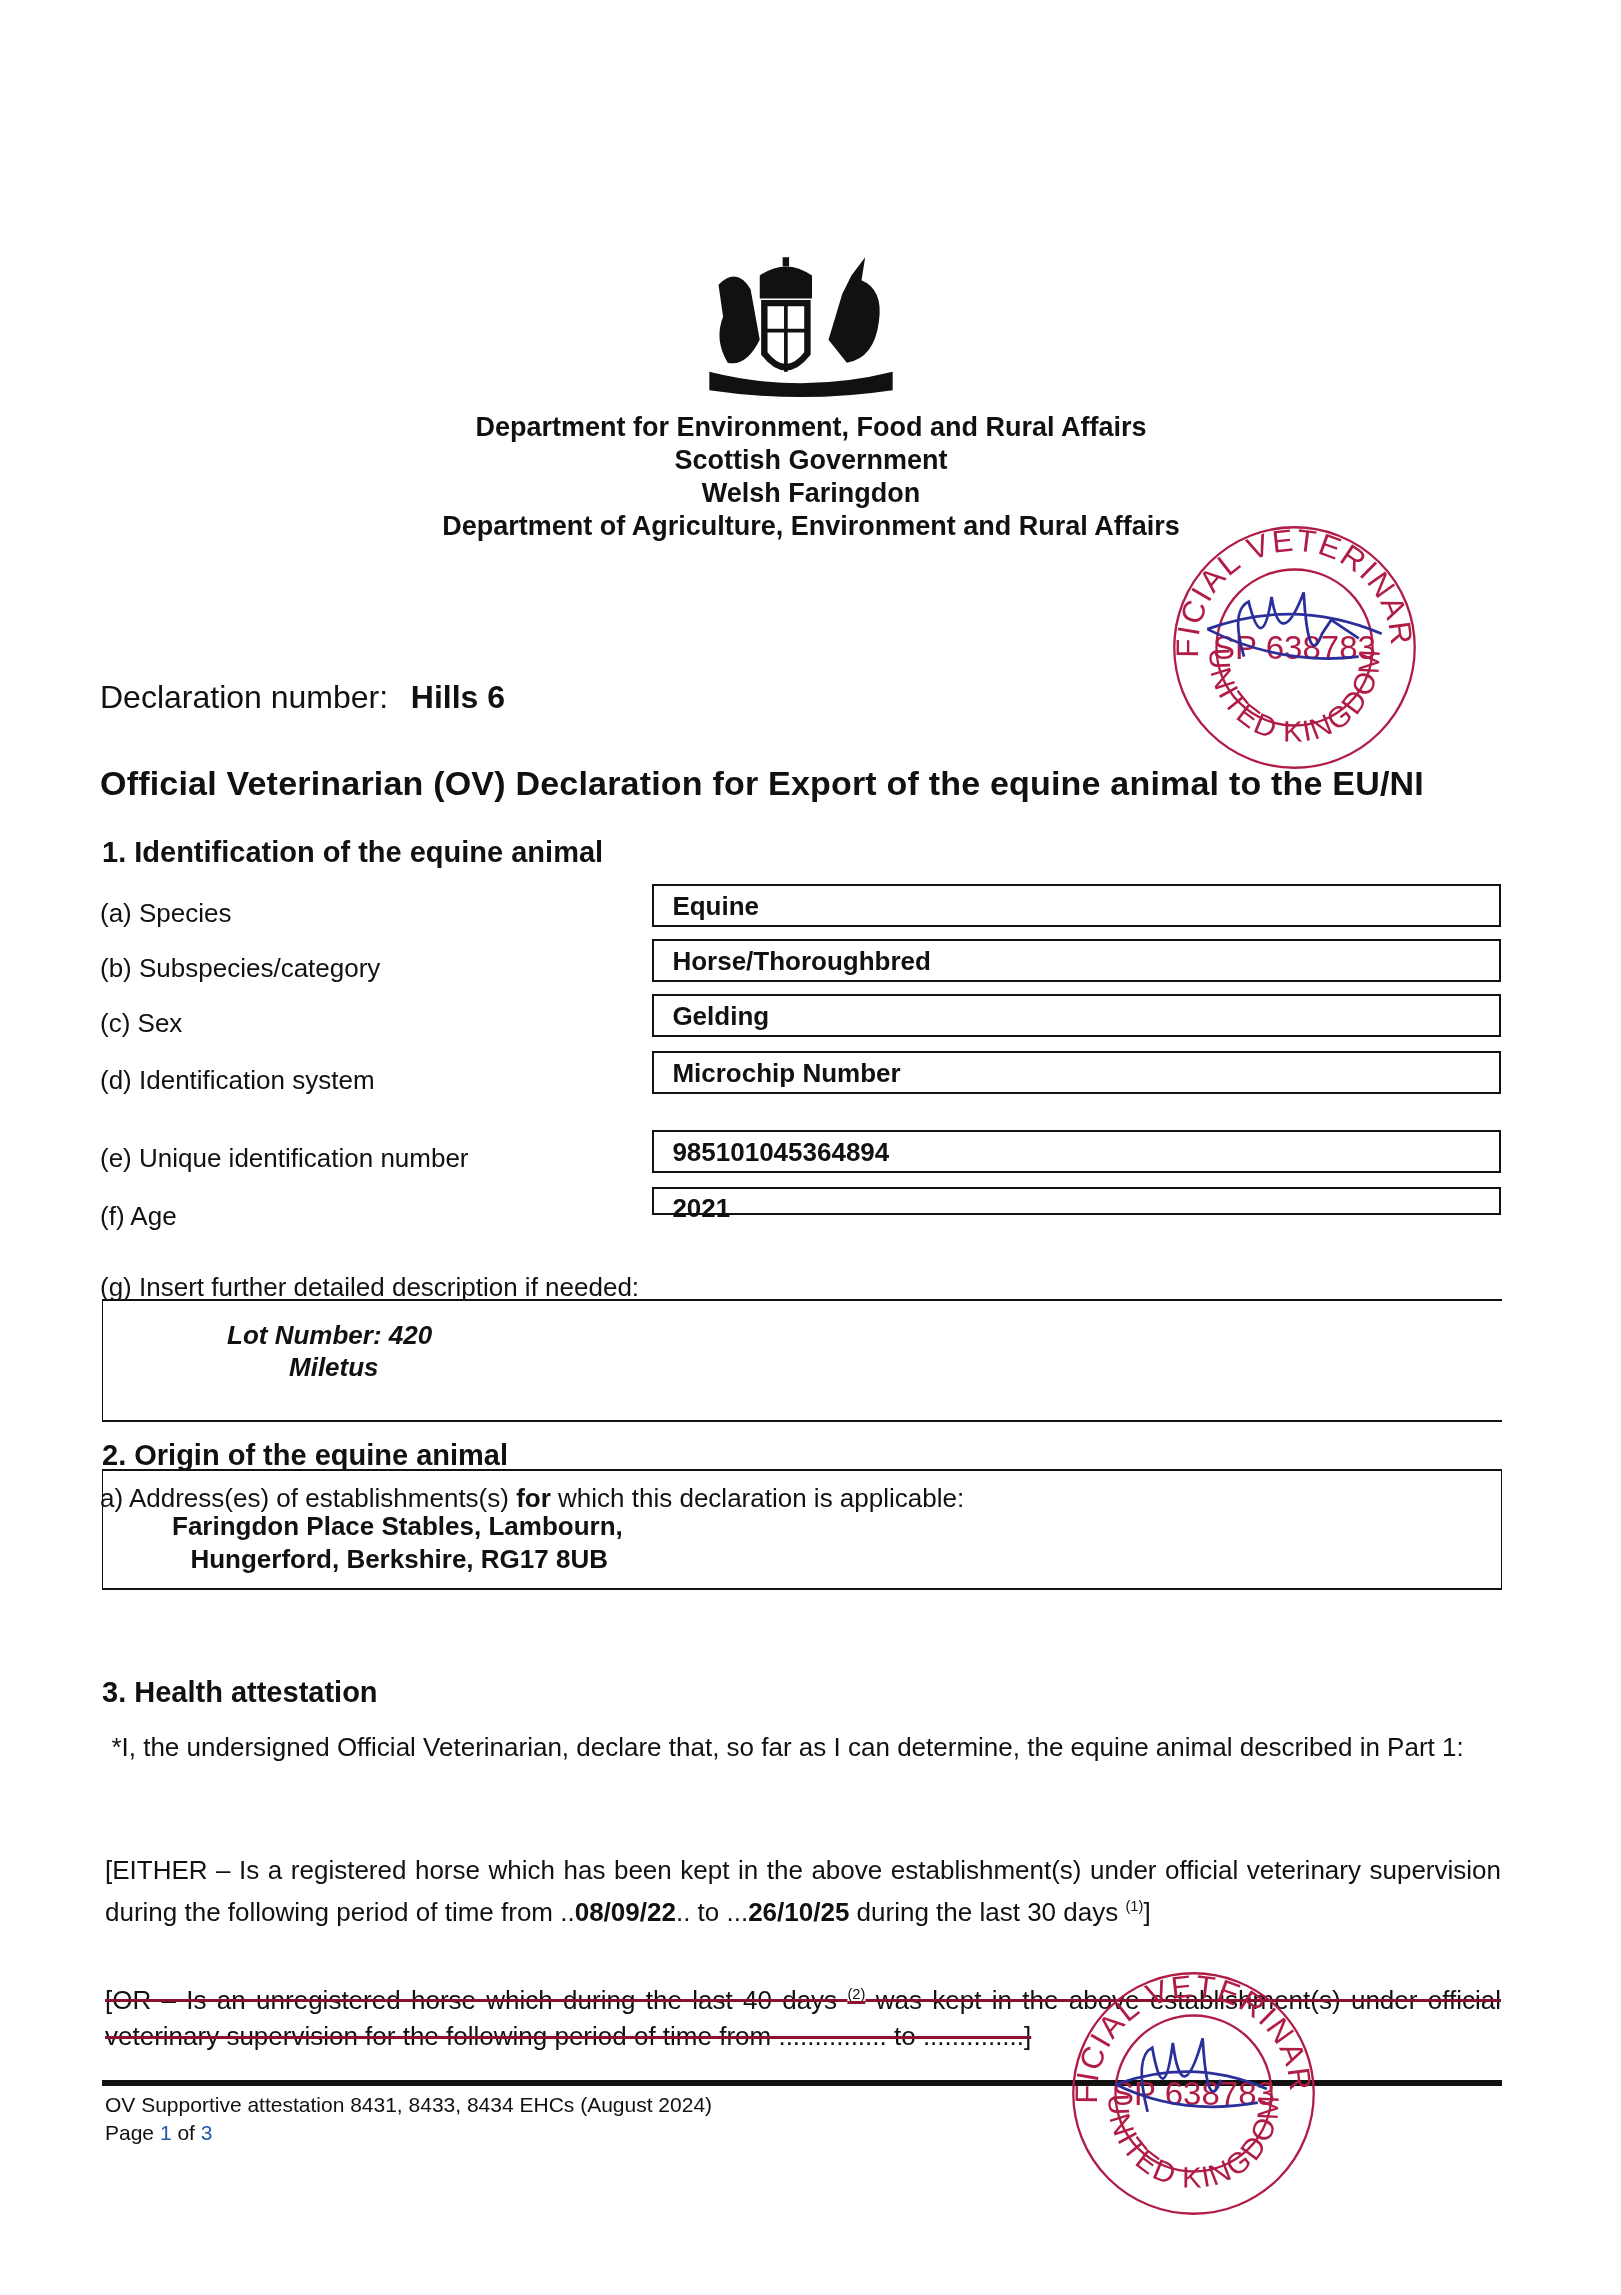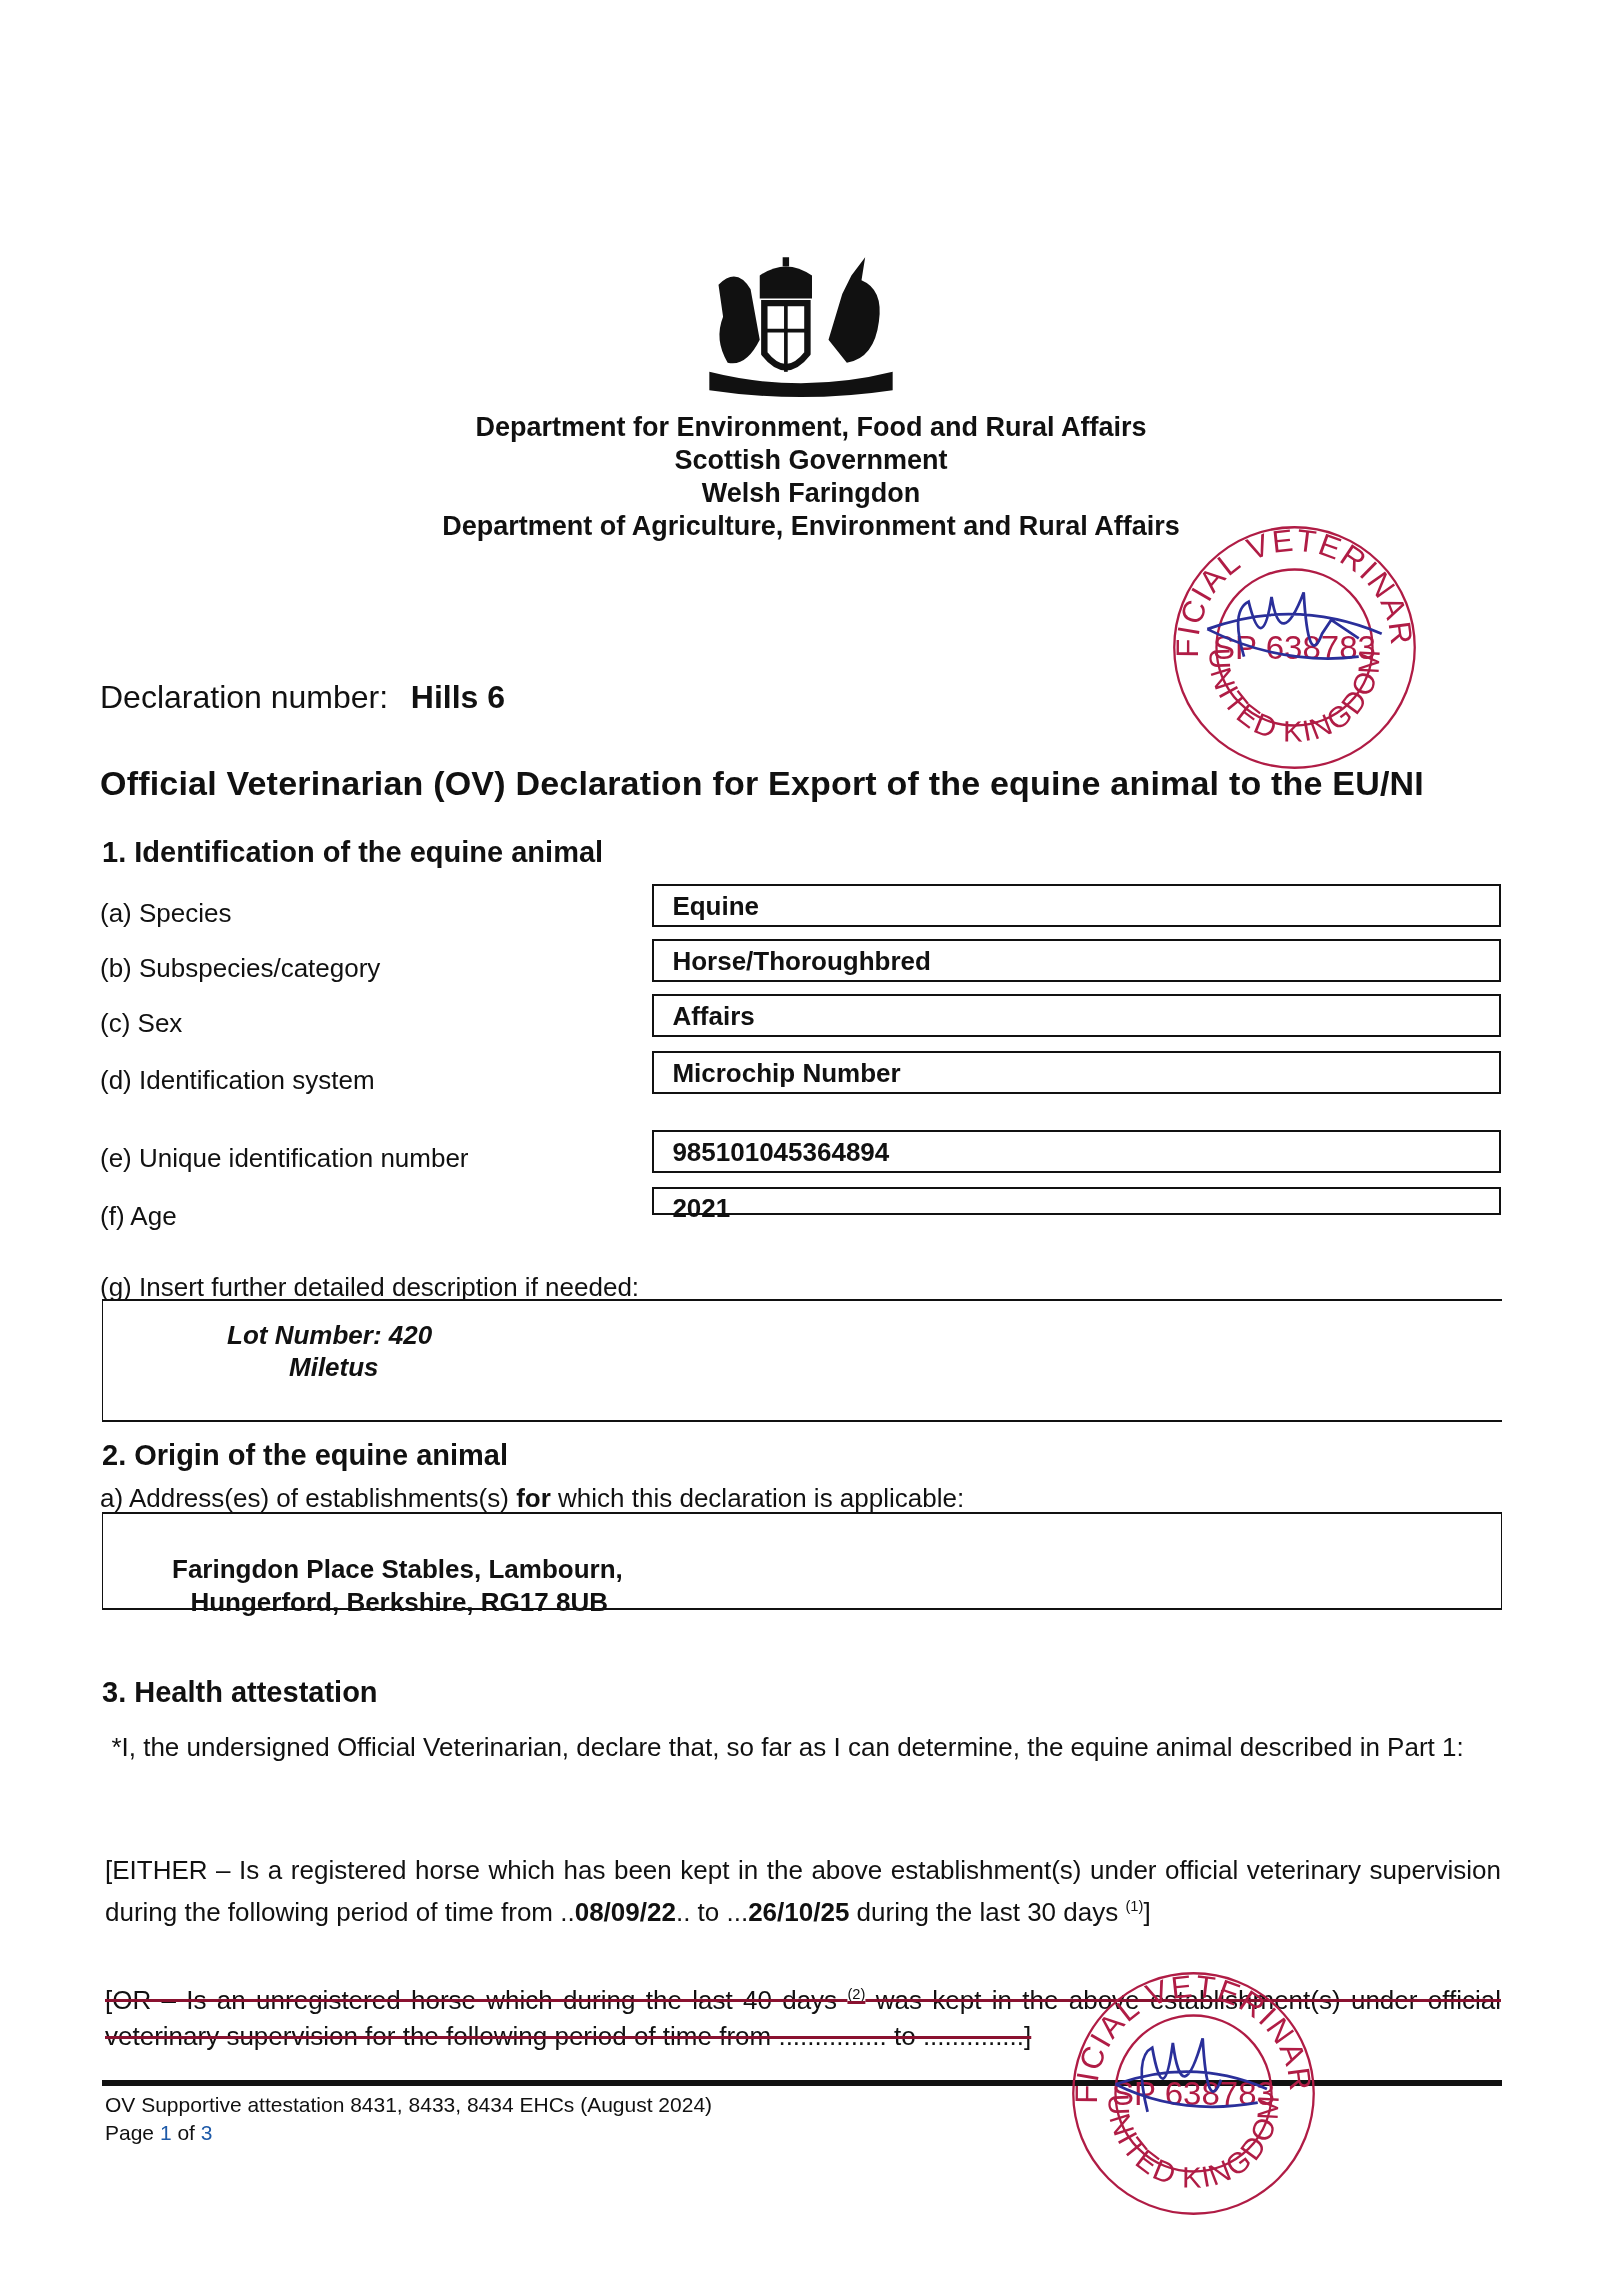--- a/index.html
+++ b/index.html
@@ -59,21 +59,21 @@
 
 <div class="abs h2" style="top:836px;">1. Identification of the equine animal</div>
 
 <div class="abs lbl" style="top:898px;">(a) Species</div>
 <div class="abs box" style="top:884px;">Equine</div>
 
 <div class="abs lbl" style="top:953px;">(b) Subspecies/category</div>
 <div class="abs box" style="top:939px;">Horse/Thoroughbred</div>
 
 <div class="abs lbl" style="top:1008px;">(c) Sex</div>
-<div class="abs box" style="top:994px;">Affairs</div>
+<div class="abs box" style="top:994px;">Gelding</div>
 
 <div class="abs lbl" style="top:1065px;">(d) Identification system</div>
 <div class="abs box" style="top:1051px;">Microchip Number</div>
 
 <div class="abs lbl" style="top:1143px;">(e) Unique identification number</div>
 <div class="abs box" style="top:1130px;">985101045364894</div>
 
 <div class="abs lbl" style="top:1201px;">(f) Age</div>
 <div class="abs box" style="top:1187px; height:28px; line-height:38px;">2021</div>
 
@@ -82,21 +82,21 @@
   <div class="abs" style="left:124px; top:18.4px; font-size:26px; font-weight:bold; line-height:32px;">
     <div>Lot Number: 420</div>
     <div style="padding-left:62px;">Miletus</div>
   </div>
 </div>
 
 <div class="abs h2" style="top:1439px;">2. Origin of the equine animal</div>
 <div class="abs lbl" style="top:1483px;">
   <span>a) Address(es) of establishments(s) </span><b>for</b><span> which this declaration is applicable:</span>
 </div>
-<div class="abs bigbox bigbox2" style="top:1512px; height:98px;">
+<div class="abs bigbox bigbox2" style="top:1469px; height:121px;">
   <div class="abs" style="left:69px; top:39px; font-size:26px; font-weight:bold; line-height:33px;">
     <div>Faringdon Place Stables, Lambourn,</div>
     <div style="padding-left:18.4px;">Hungerford, Berkshire, RG17 8UB</div>
   </div>
 </div>
 
 <div class="abs h2" style="top:1676px;">3. Health attestation</div>
 <div class="abs para" style="top:1729px; padding-left:6.4px;">*I, the undersigned Official Veterinarian, declare that, so far as I can determine, the equine animal described in Part 1:</div>
 
 <div class="abs para" style="top:1852px;">

